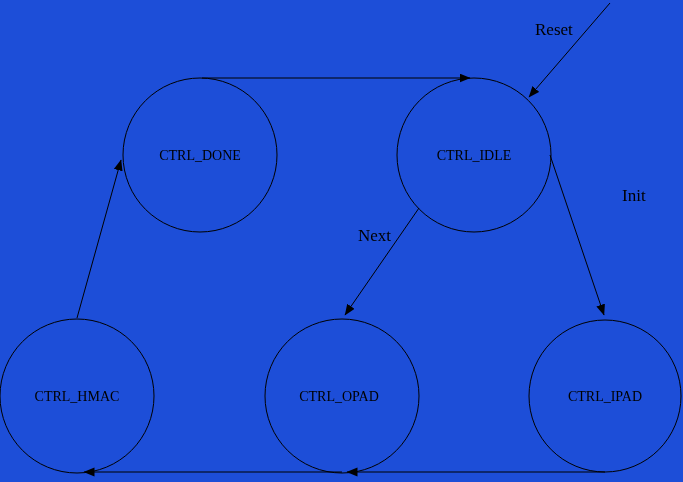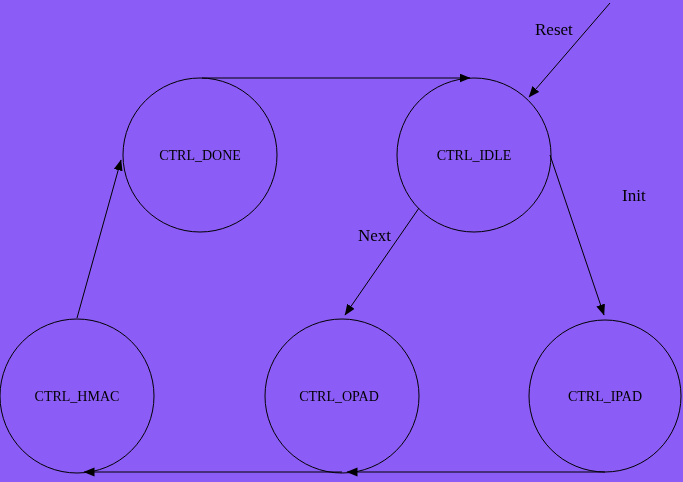--- a/index.html
+++ b/index.html
@@ -4,21 +4,21 @@
 <style>
   html, body {
     margin: 0;
     padding: 0;
     background: #ffffff;
   }
   .canvas {
     width: 683px;
     height: 482px;
     position: relative;
-    background: #8b5cf6;
+    background: #1d4ed8;
     overflow: hidden;
   }
   svg { display: block; }
   .edge {
     stroke: #000000;
     stroke-width: 1;
     fill: none;
   }
   .state-circle {
     fill: none;

